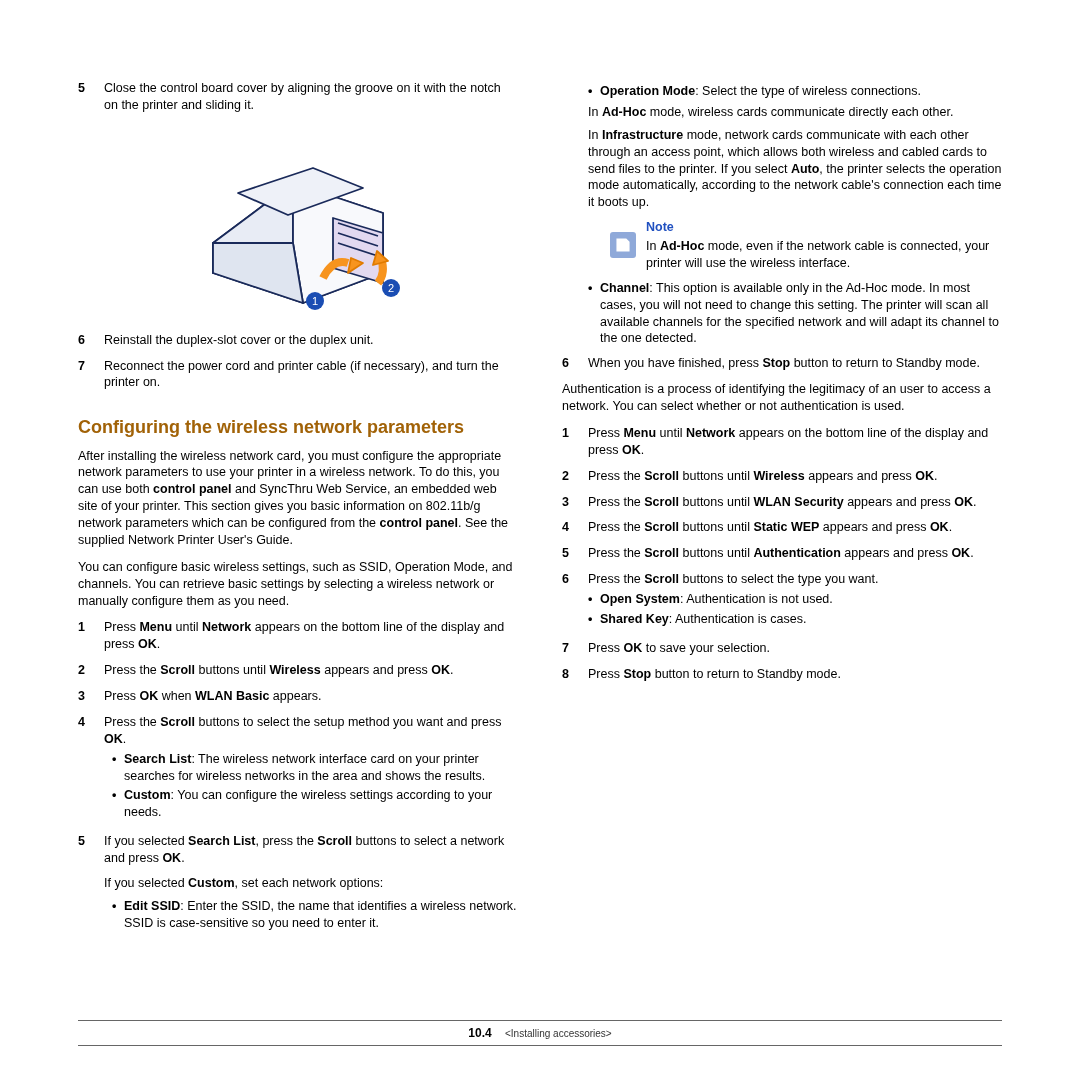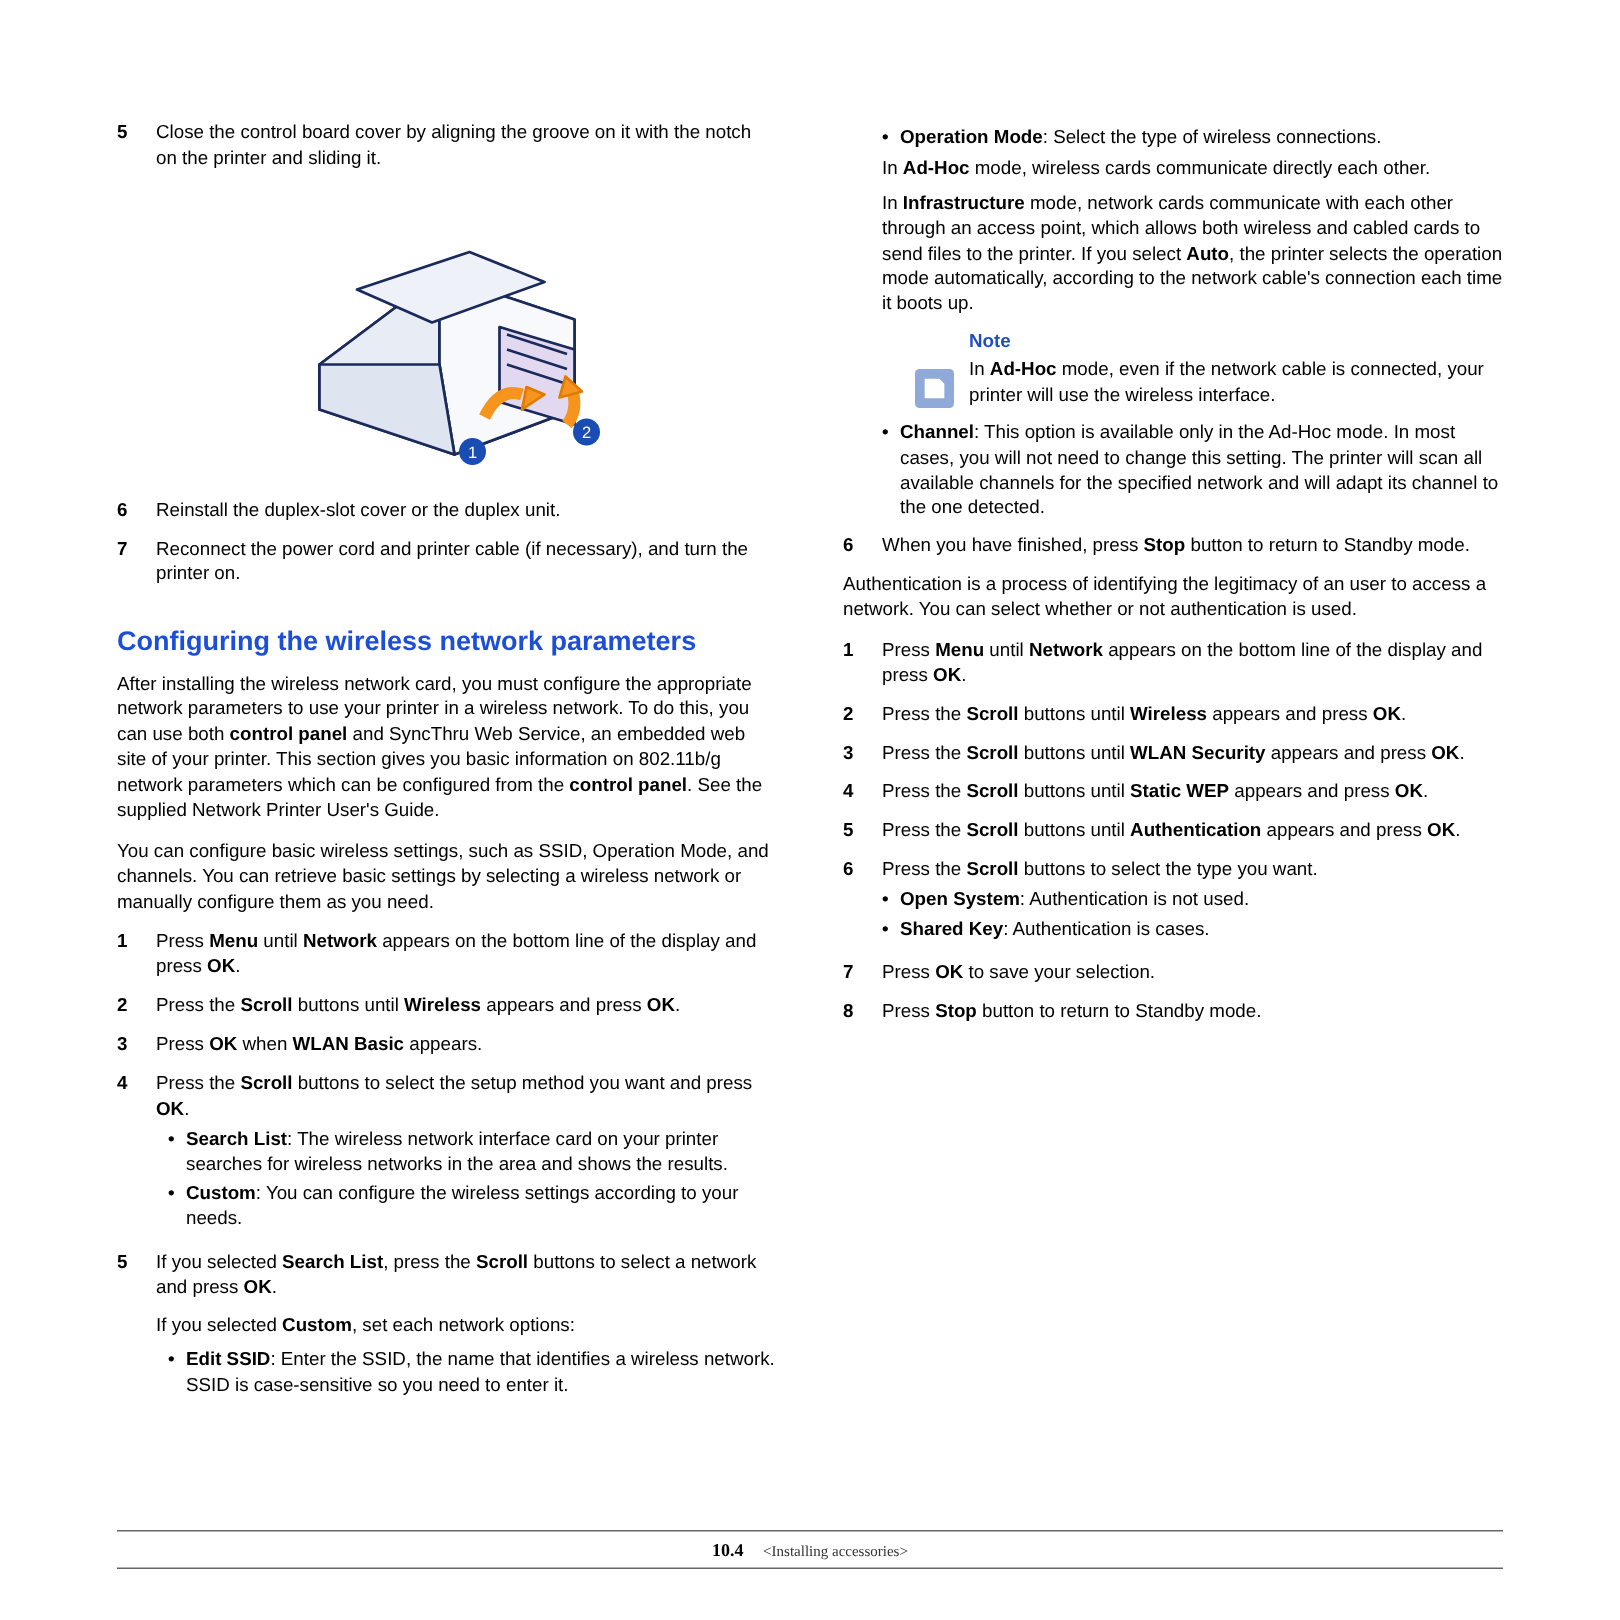--- a/index.html
+++ b/index.html
@@ -43,42 +43,42 @@
     margin: 3px 0 3px 0;
   }
   .bullet-dot {
     flex: 0 0 12px;
     font-weight: bold;
   }
   .bullet-body {
     flex: 1;
   }
   h2.section {
-    color: #1d4ed8;
+    color: #a16207;
     font-size: 18px;
     font-weight: bold;
     margin: 24px 0 8px 0;
   }
   h3.sub {
     font-size: 13.5px;
     font-weight: bold;
     margin: 18px 0 8px 0;
   }
   p.body {
     margin: 0 0 10px 0;
   }
   b { font-weight: bold; }
   .illus-wrap {
     text-align: center;
     margin: 8px 0 14px 0;
   }
   svg.printer { width: 230px; height: 190px; }
   .note-row {
     display: flex;
-    align-items: flex-end;
+    align-items: center;
     margin: 8px 0 8px 22px;
     gap: 10px;
   }
   .note-icon {
     width: 26px; height: 26px;
     background: #8fa9d9;
     border-radius: 3px;
     display:flex;align-items:center;justify-content:center;
     color:#fff;
     flex: 0 0 26px;
@@ -95,21 +95,20 @@
   .footer {
     position: absolute;
     left: 78px;
     right: 78px;
     bottom: 34px;
     border-top: 1px solid #666;
     border-bottom: 1px solid #666;
     padding: 4px 0;
     text-align: center;
     font-size: 12px;
-    font-family: Liberation Serif, serif;
   }
   .footer .pg { font-weight: bold; }
   .footer .chap { font-size: 10px; margin-left: 10px; color:#333; }
   .indent1 { margin-left: 8px; }
 </style>
 </head>
 <body>
 
 <div class="page">
   <div class="cols">

